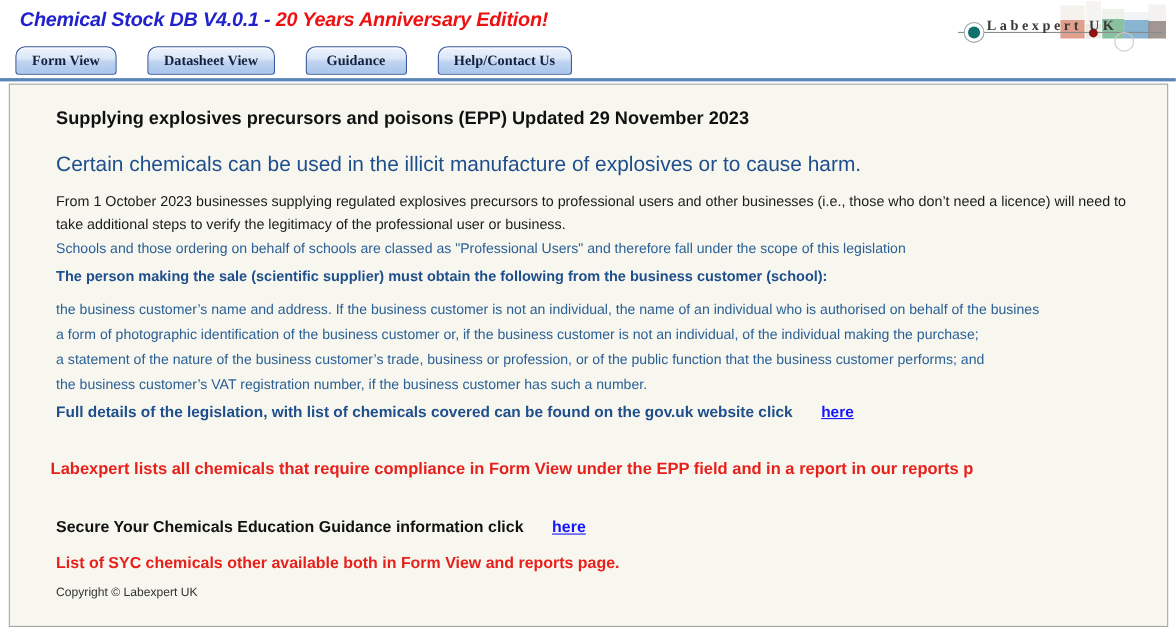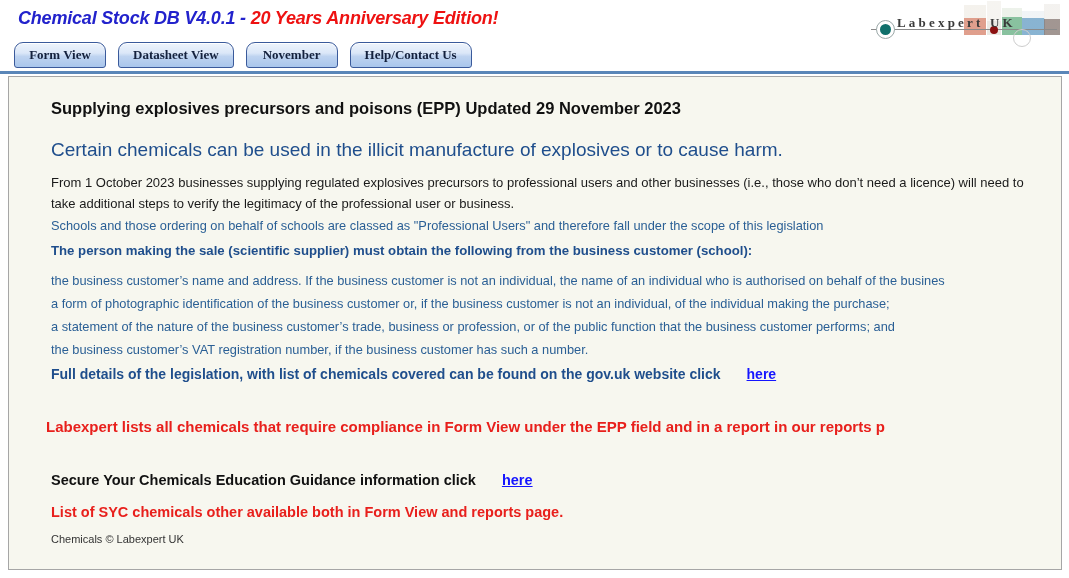--- a/index.html
+++ b/index.html
@@ -100,21 +100,21 @@
   #brand-logo .gw4 { left: 161px; width: 23px; height: 24px;
      background: linear-gradient(to bottom,#eef2f5 30%,#6fa3c8 30%); }
   #brand-logo .gw5 { left: 183px; width: 16px; height: 31px;
      background: linear-gradient(to bottom,#f1efec 50%,#8d7f7a 50%); }
 
   
   #nav-tabs {
     position: absolute;
     left: 14px; top: 42px;
     display: flex;
-    gap: 12px;
+    gap: 28px;
   }
   .nav-tab {
     height: 26px;
     padding: 0 14px;
     min-width: 92px;
     display: flex;
     align-items: center;
     justify-content: center;
     font-family: "Liberation Serif", serif;
     font-size: 13px;
@@ -259,21 +259,21 @@
     <div class="logo-dot-outer"></div>
     <div class="logo-dot-inner"></div>
     <div class="logo-dot-red"></div>
     <div class="logo-circle-2"></div>
     <div class="logo-text">Labexpert UK</div>
   </div>
 
   <div id="nav-tabs">
     <div class="nav-tab">Form View</div>
     <div class="nav-tab">Datasheet View</div>
-    <div class="nav-tab">November</div>
+    <div class="nav-tab">Guidance</div>
     <div class="nav-tab">Help/Contact Us</div>
   </div>
 
   <div id="header-divider"></div>
 </div>
 
 <div id="content-panel">
   <div id="content-inner">
 
     <div class="blk" id="section-heading">Supplying explosives precursors and poisons (EPP) Updated 29 November 2023</div>
@@ -298,16 +298,16 @@
     </div>
 
     <div class="blk" id="compliance-note">Labexpert lists all chemicals that require compliance in Form View under the EPP field and in a report in our reports p</div>
 
     <div class="blk" id="syc-line">
       <span>Secure Your Chemicals Education Guidance information click</span><a class="here-link">here</a>
     </div>
 
     <div class="blk" id="syc-availability">List of SYC chemicals other available both in Form View and reports page.</div>
 
-    <div class="blk" id="copyright-text">Chemicals © Labexpert UK</div>
+    <div class="blk" id="copyright-text">Copyright © Labexpert UK</div>
 
   </div>
 </div>
 
 </body></html>

